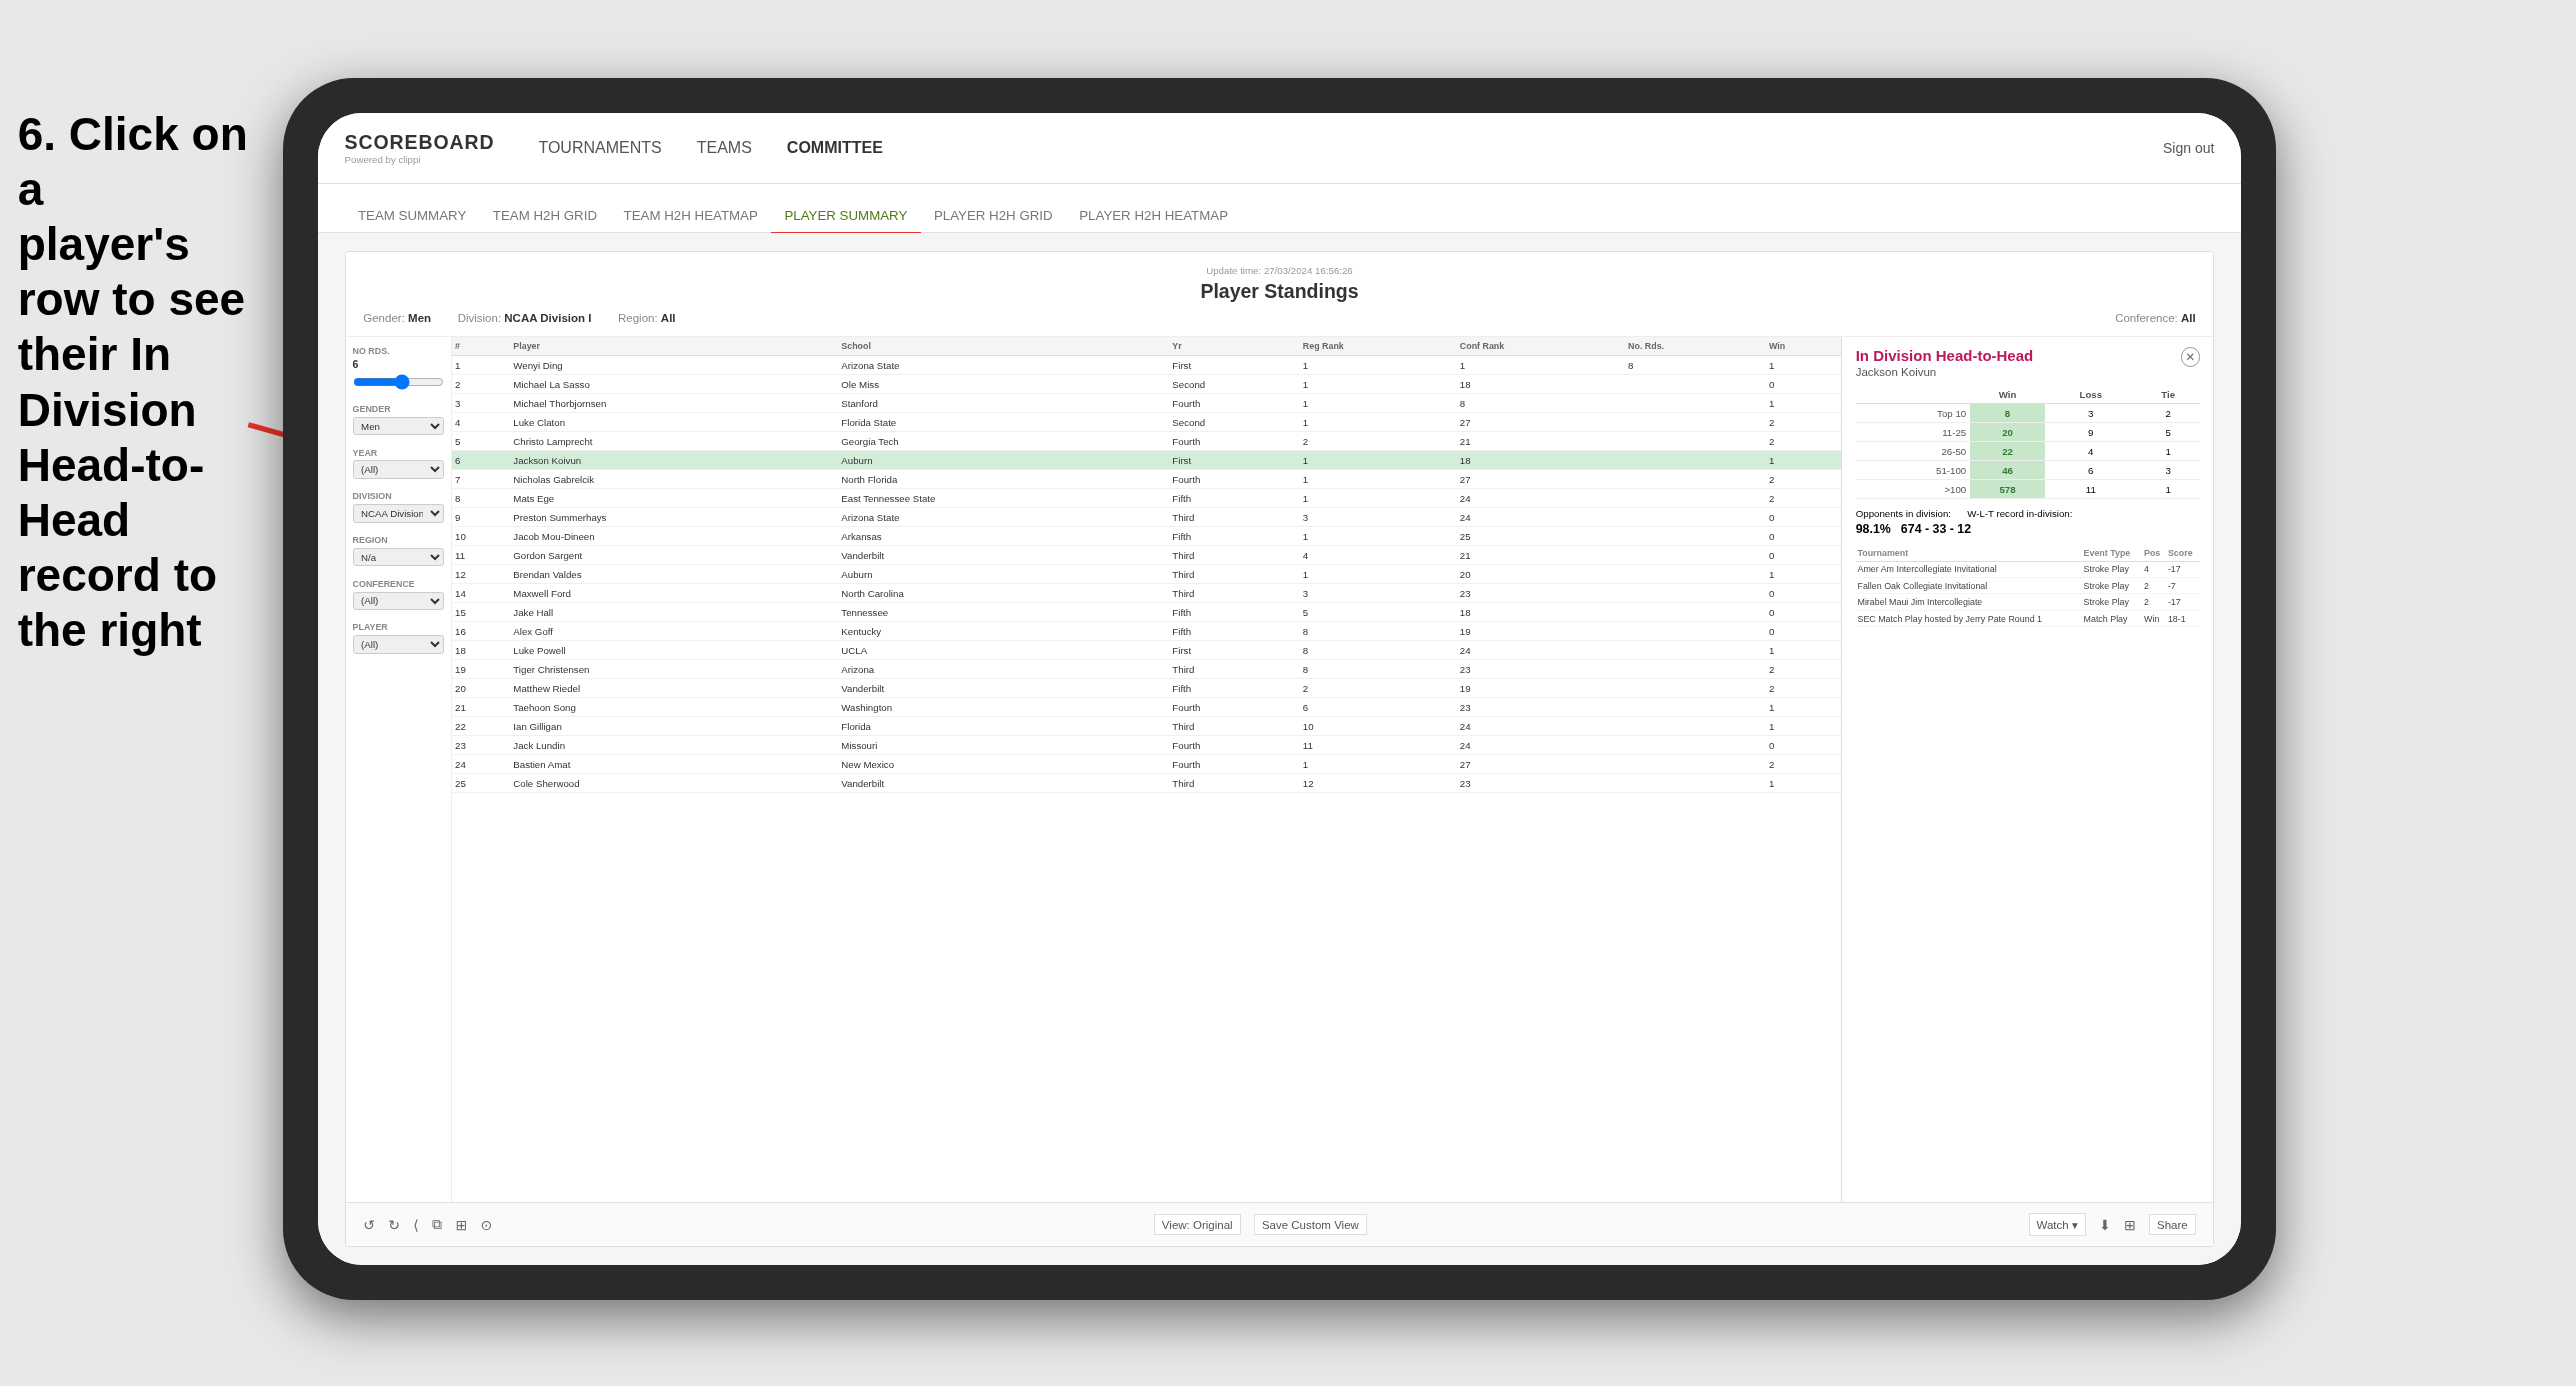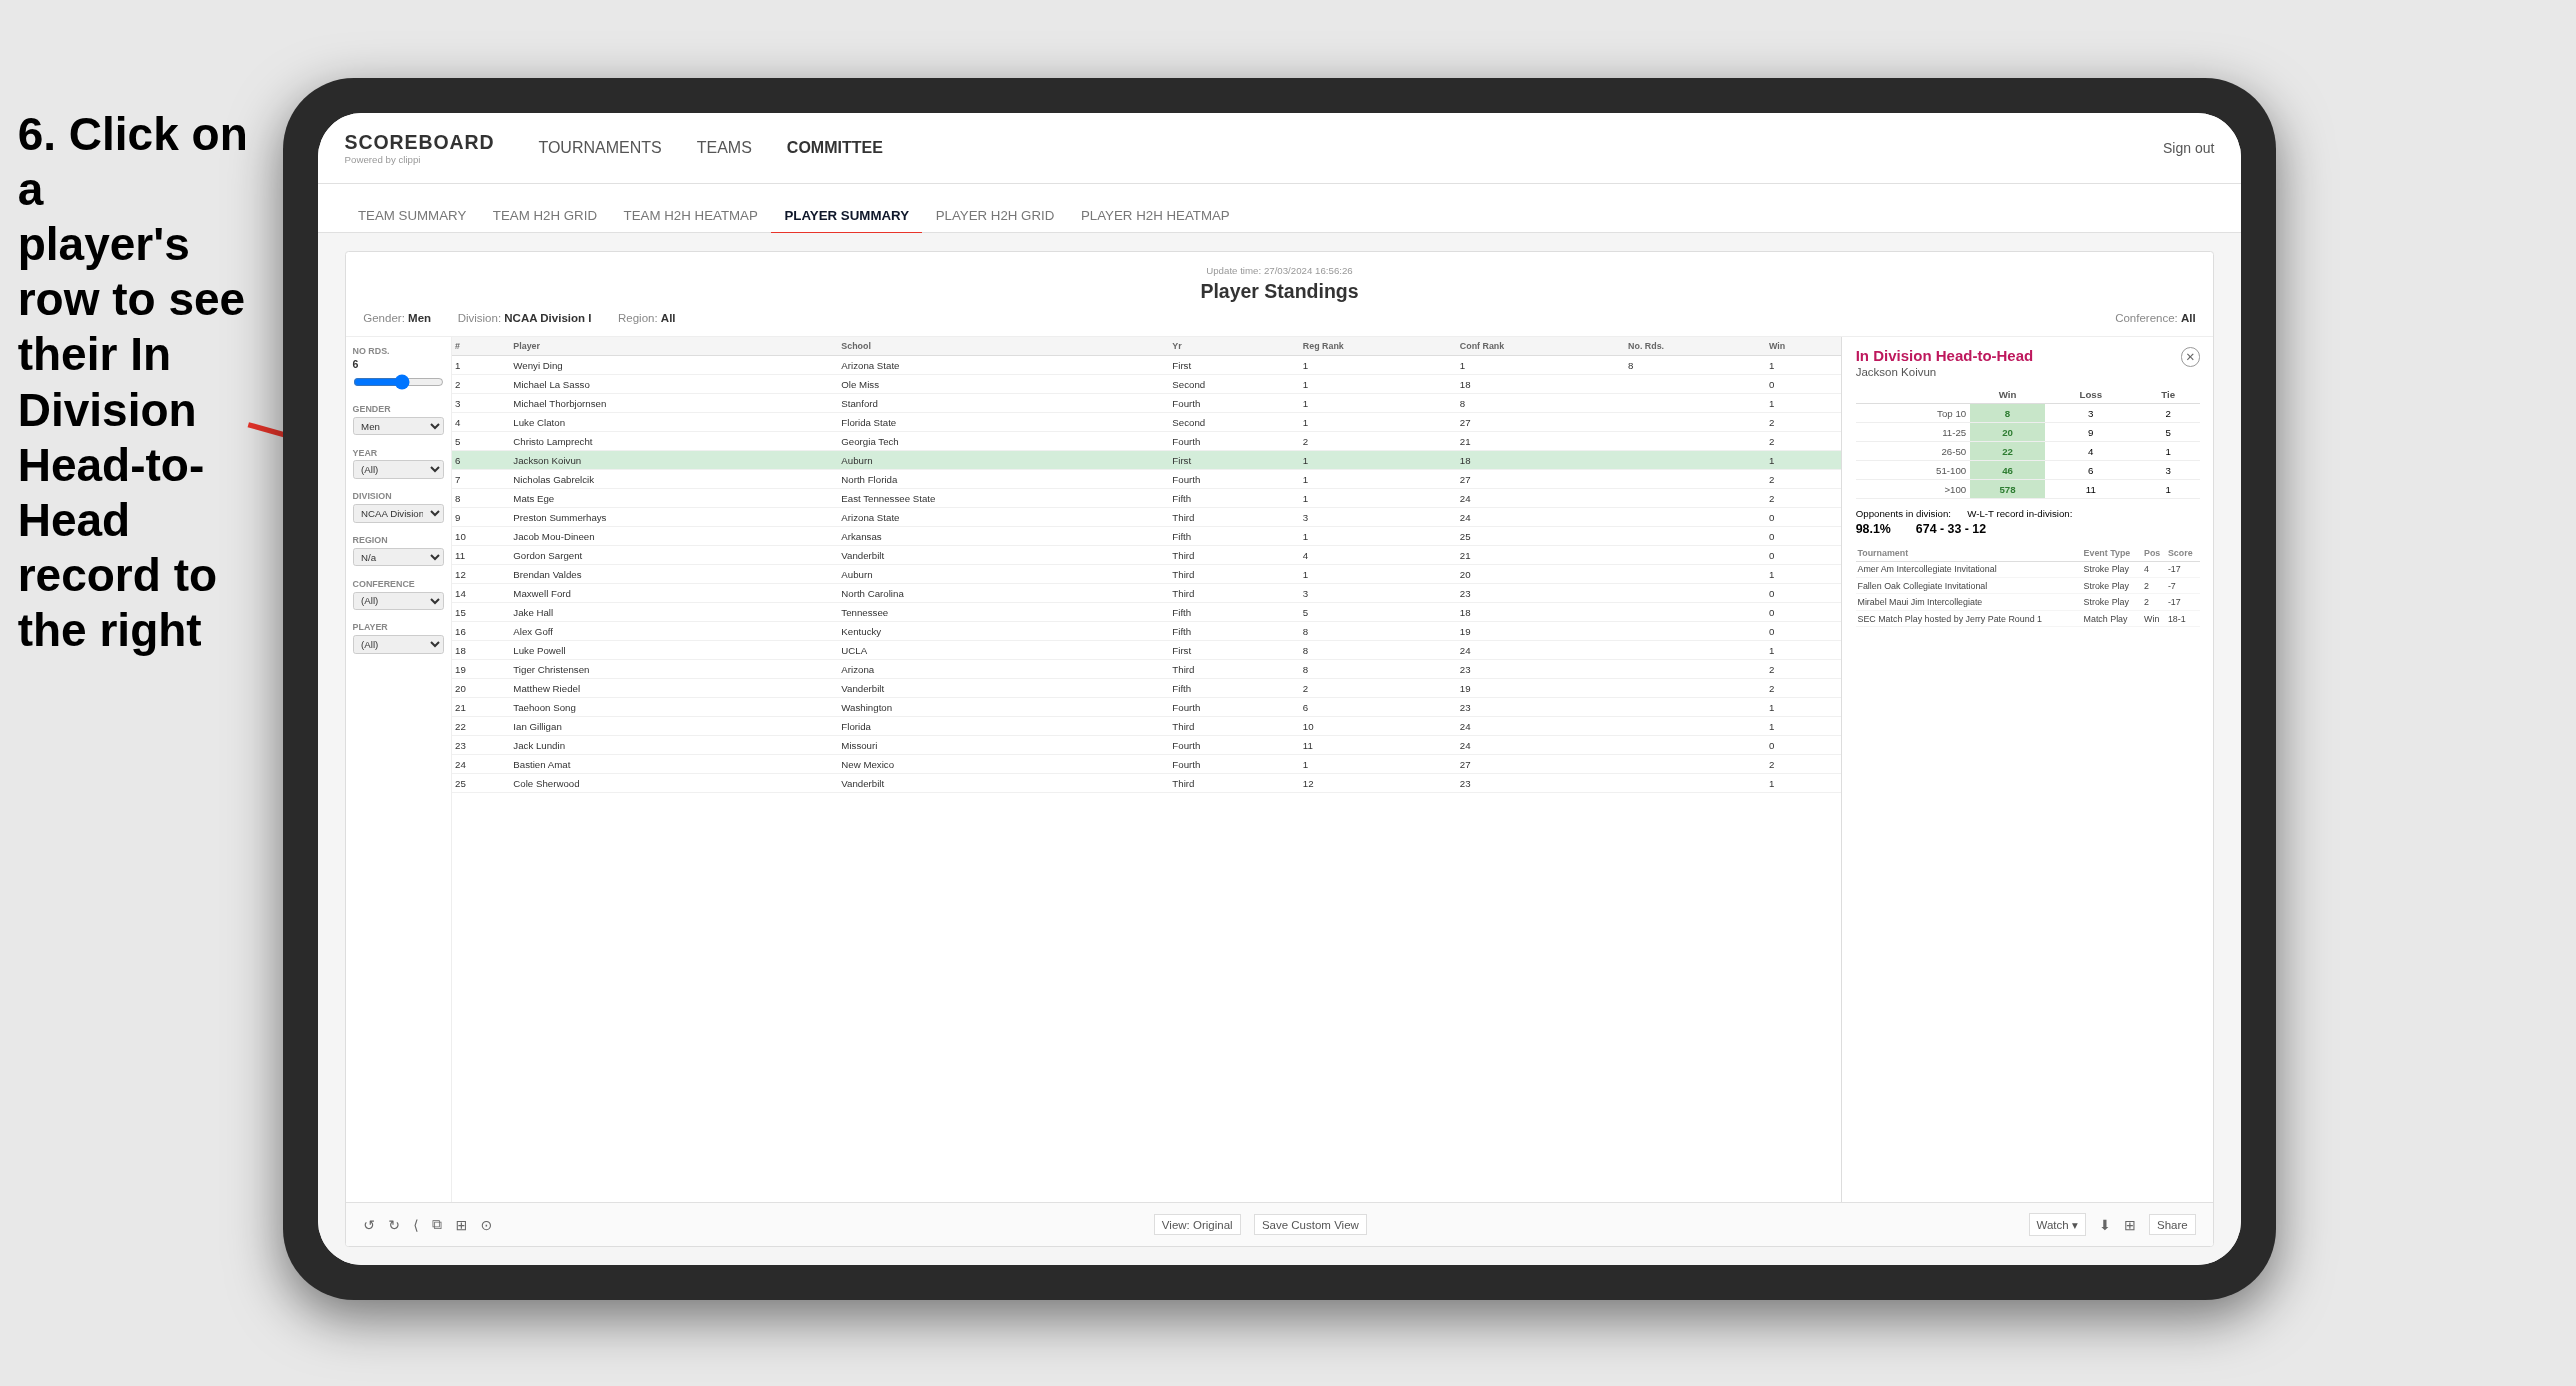--- a/index.html
+++ b/index.html
@@ -126,23 +126,23 @@
     .sub-nav-item {
       font-size: 13.3px;
       color: #777;
       cursor: pointer;
       padding: 8.9px 13.3px;
       border-bottom: 2.7px solid transparent;
       margin-bottom: -1.8px;
     }
 
     .sub-nav-item.active {
-      color: #0f172a;
+      color: #4d7c0f;
       border-bottom: 2.7px solid #e8342a;
-      font-weight: bold;
+      font-weight: normal;
     }
 
     
     .main-content {
       flex: 1;
       background: #f5f5f5;
       overflow: hidden;
       position: relative;
       padding: 17.7px 26.6px;
     }
@@ -830,21 +830,21 @@
     <td>1</td>
   </tr>
                 </tbody>
             </table>
 
             <div style="font-size:9.7px; margin-top:5.3px; margin-bottom:3.5px;">
               <span>Opponents in division:</span>
               &nbsp;&nbsp;&nbsp;&nbsp;
               <span>W-L-T record in-division:</span>
             </div>
-            <div style="display:flex; gap:25px; margin-bottom:8.9px;">
+            <div style="display:flex; gap:10px; margin-bottom:8.9px;">
               <span style="font-weight:bold; font-size:12.4px;">98.1%</span>
               <span style="font-weight:bold; font-size:12.4px;">674 - 33 - 12</span>
             </div>
 
             <table class="h2h-event-table">
               <thead>
                 <tr>
                   <th>Tournament</th>
                   <th>Event Type</th>
                   <th>Pos</th>

